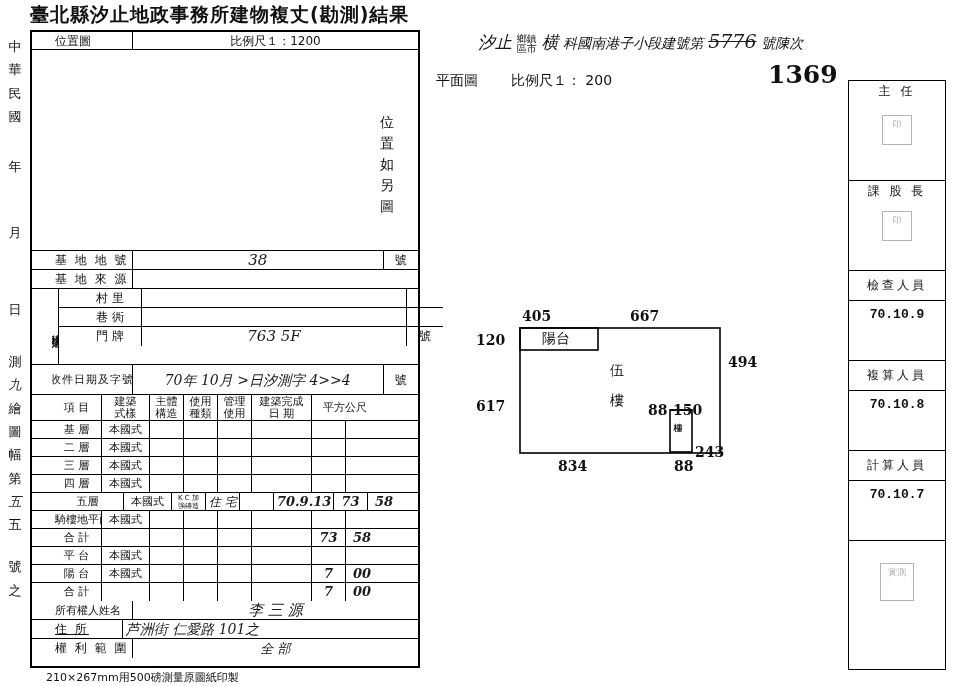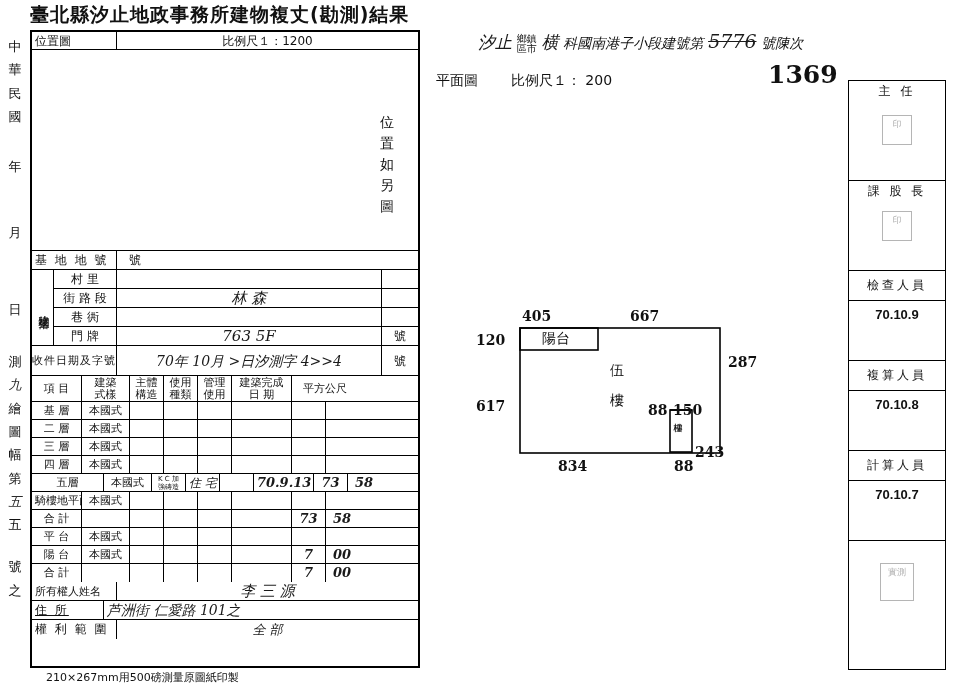--- a/index.html
+++ b/index.html
@@ -29,21 +29,21 @@
   .left-vert div{margin-bottom:9px;font-family:"DejaVu Serif","Liberation Serif",serif;}
   .left-vert .hand{font-style:italic;color:#2a2a2a;}
 
   
   .form{
     position:absolute;left:30px;top:30px;width:390px;height:638px;
     border:2px solid #000;
     box-sizing:border-box;
     font-size:12px;
   }
-  .f-row{display:flex;border-bottom:1px solid #000;box-sizing:border-box;}
+  .f-row{display:flex;border-bottom:1px solid #000;box-sizing:border-box;padding-left:20px;}
   .f-row:last-child{border-bottom:none;}
   .cell{box-sizing:border-box;border-right:1px solid #000;padding:1px 3px;overflow:hidden;white-space:nowrap;}
   .cell:last-child{border-right:none;}
   .c-center{text-align:center;}
   .hand{font-family:"DejaVu Serif","Liberation Serif",serif;font-style:italic;color:#1a1a1a;}
   .handbig{font-size:15px;}
 
   .loc-head{height:18px;line-height:16px;}
   .loc-box{height:200px;position:relative;border-bottom:1px solid #000;}
   .loc-text{
@@ -79,21 +79,21 @@
   .pcn{position:absolute;font-size:14px;}
 
   
   .sig{
     position:absolute;left:848px;top:80px;width:98px;height:590px;
     border:1px solid #000;box-sizing:border-box;font-size:12px;
   }
   .sig-row{border-bottom:1px solid #000;box-sizing:border-box;position:relative;}
   .sig-row:last-child{border-bottom:none;}
   .sig-lbl{text-align:center;letter-spacing:3px;font-size:12px;padding-top:2px;}
-  .sig-date{text-align:center;font-size:13px;font-family:Liberation Sans, sans-serif;font-weight:bold;padding-top:6px;}
+  .sig-date{text-align:center;font-size:13px;font-family:Liberation Mono, monospace;font-weight:bold;padding-top:6px;}
   .stamp{
     position:absolute;left:50%;transform:translateX(-50%);
     width:30px;height:30px;border:1px solid #b5b5b5;color:#9a9a9a;
     font-size:9px;line-height:1.0;text-align:center;padding-top:4px;box-sizing:border-box;
   }
   .faint{color:#b0b0b0;}
 </style>
 </head>
 <body>
 
@@ -132,35 +132,35 @@
       <div class="cell" style="width:85px;">位置圖</div>
       <div class="cell c-center" style="width:301px;border-right:none;">比例尺１：1200</div>
     </div>
 
     <div class="loc-box">
       <div class="loc-text">位置如另圖</div>
     </div>
 
     <div class="f-row rowh">
       <div class="cell lbl" style="width:85px;">基 地 地 號</div>
+      <div class="cell c-center hand handbig" style="width:265px;">38</div>
       <div class="cell c-center" style="width:36px;border-right:none;">號</div>
     </div>
 
+    <div class="f-row rowh">
+      <div class="cell lbl" style="width:85px;">基 地 來 源</div>
+      <div class="cell" style="width:301px;border-right:none;"></div>
+    </div>
 
     <div class="f-row" style="height:76px;">
       <div class="cell vlabel" style="width:22px;">建物坐落</div>
       <div style="flex:1;">
         <div class="f-row rowh">
           <div class="cell c-center" style="width:63px;">村   里</div>
           <div class="cell" style="width:265px;"></div>
-          <div class="cell" style="width:36px;border-right:none;"></div>
-        </div>
-        <div class="f-row rowh">
-          <div class="cell c-center" style="width:63px;">街 路 段</div>
-          <div class="cell c-center hand handbig" style="width:265px;">林  森</div>
           <div class="cell" style="width:36px;border-right:none;"></div>
         </div>
         <div class="f-row rowh">
           <div class="cell c-center" style="width:63px;">巷   衖</div>
           <div class="cell" style="width:265px;"></div>
           <div class="cell" style="width:36px;border-right:none;"></div>
         </div>
         <div class="f-row rowh" style="border-bottom:none;">
           <div class="cell c-center" style="width:63px;">門   牌</div>
           <div class="cell c-center hand handbig" style="width:265px;">763 5F</div>
@@ -333,21 +333,21 @@
       <rect x="90" y="28" width="78" height="22" fill="none" stroke="#000" stroke-width="1.6"></rect>
 
       <rect x="240" y="110" width="22" height="42" fill="none" stroke="#000" stroke-width="1.6"></rect>
       <line x1="240" y1="110" x2="262" y2="110" stroke="#000" stroke-width="1.6"></line>
     </svg>
 
     <div class="pnum" style="left:92px;top:8px;">405</div>
     <div class="pnum" style="left:200px;top:8px;">667</div>
     <div class="pnum" style="left:46px;top:32px;">120</div>
     <div class="pnum" style="left:46px;top:98px;">617</div>
-    <div class="pnum" style="left:298px;top:54px;">287</div>
+    <div class="pnum" style="left:298px;top:54px;">494</div>
     <div class="pnum" style="left:128px;top:158px;">834</div>
     <div class="pnum" style="left:218px;top:102px;">88</div>
     <div class="pnum" style="left:243px;top:102px;">150</div>
     <div class="pnum" style="left:265px;top:144px;">243</div>
     <div class="pnum" style="left:244px;top:158px;">88</div>
 
     <div class="pcn" style="left:112px;top:30px;">陽台</div>
     <div class="pcn" style="left:180px;top:62px;">伍</div>
     <div class="pcn" style="left:180px;top:92px;">樓</div>
     <div class="pcn" style="left:243px;top:116px;font-size:9px;line-height:10px;writing-mode:vertical-rl;">樓梯</div>

